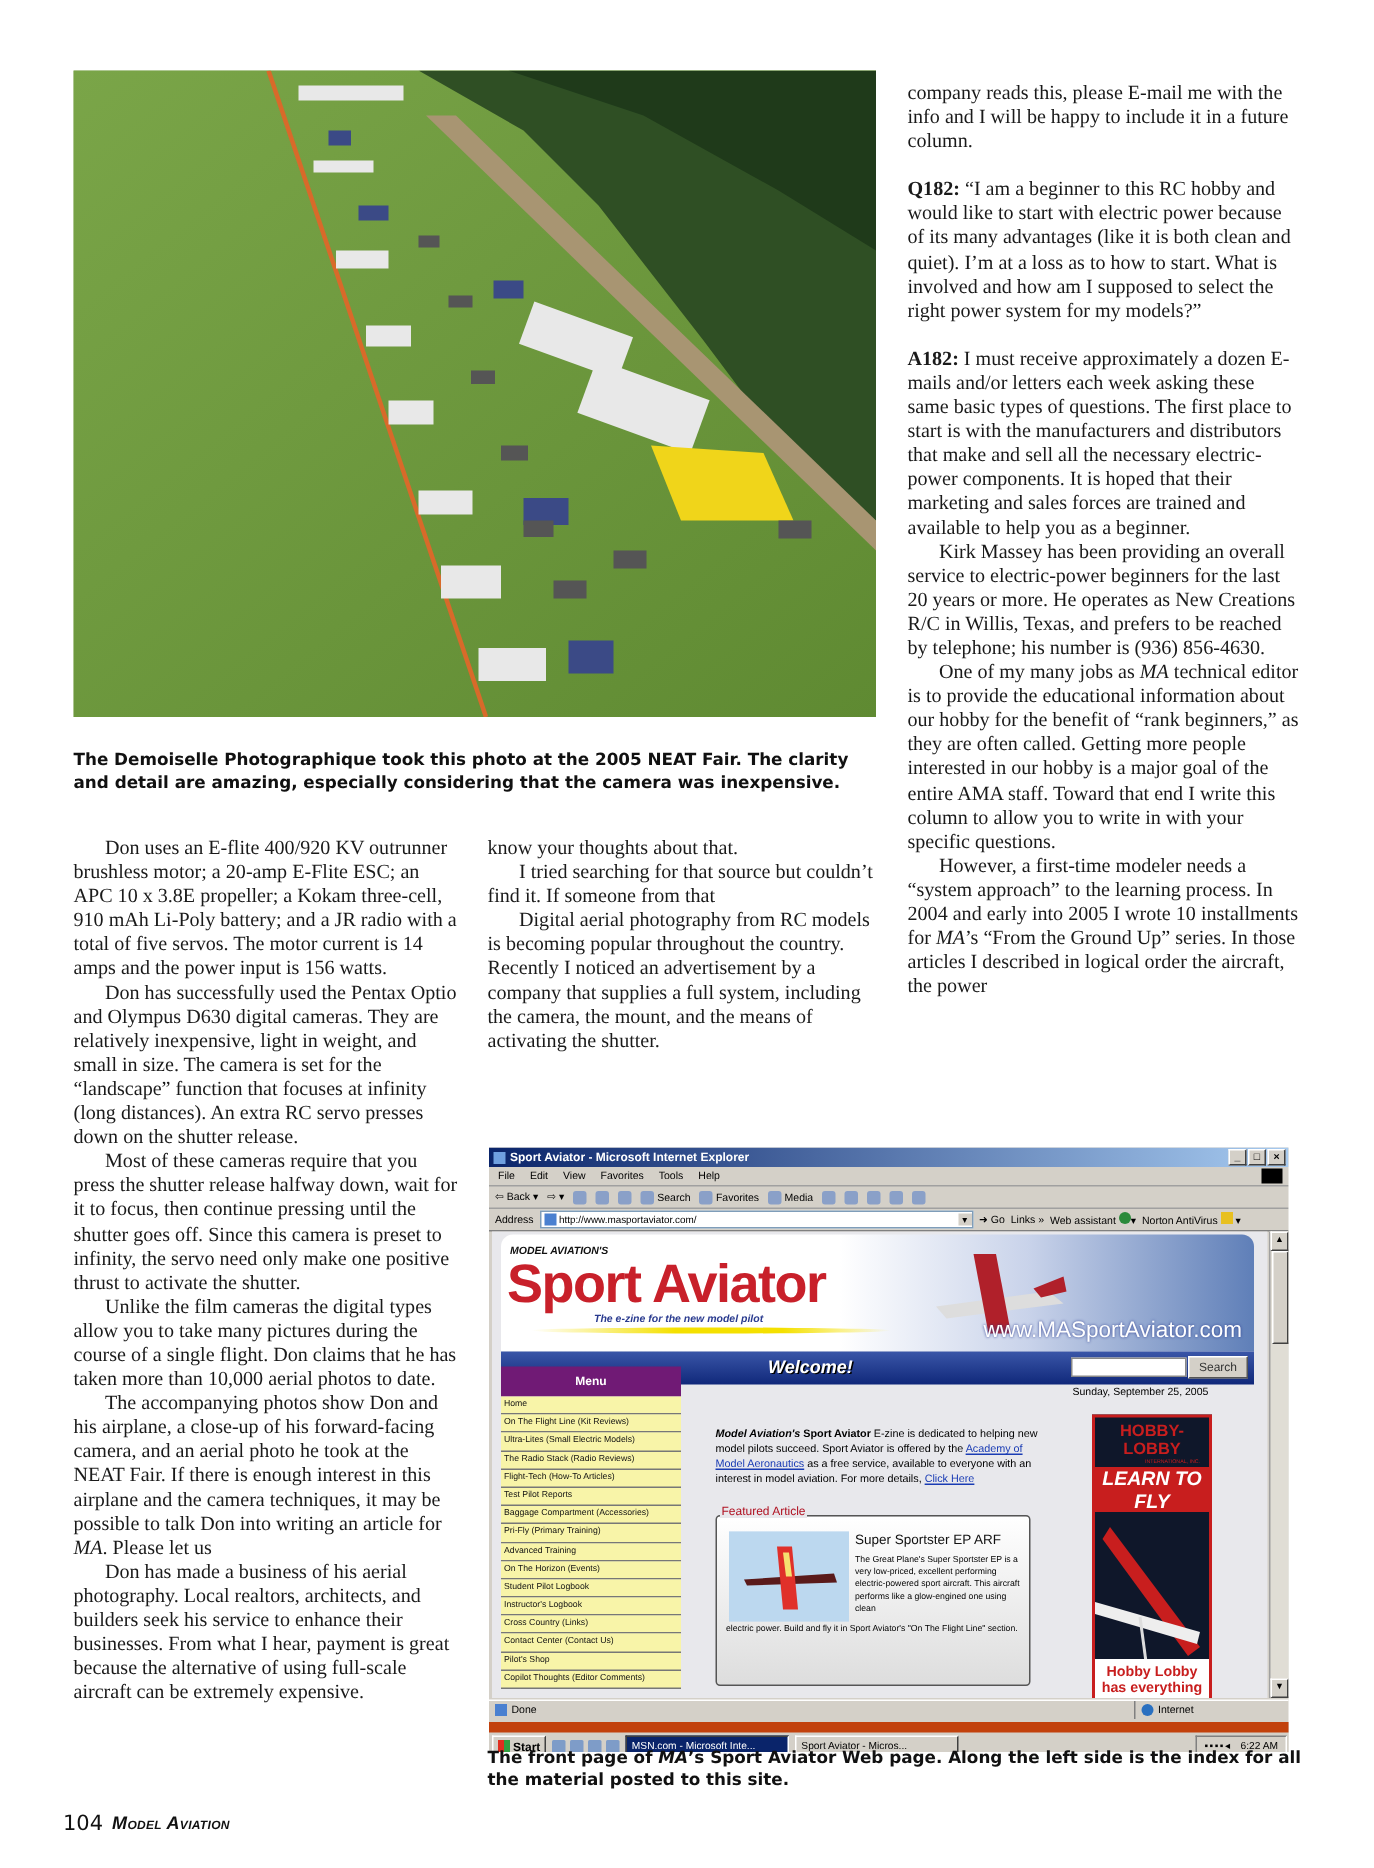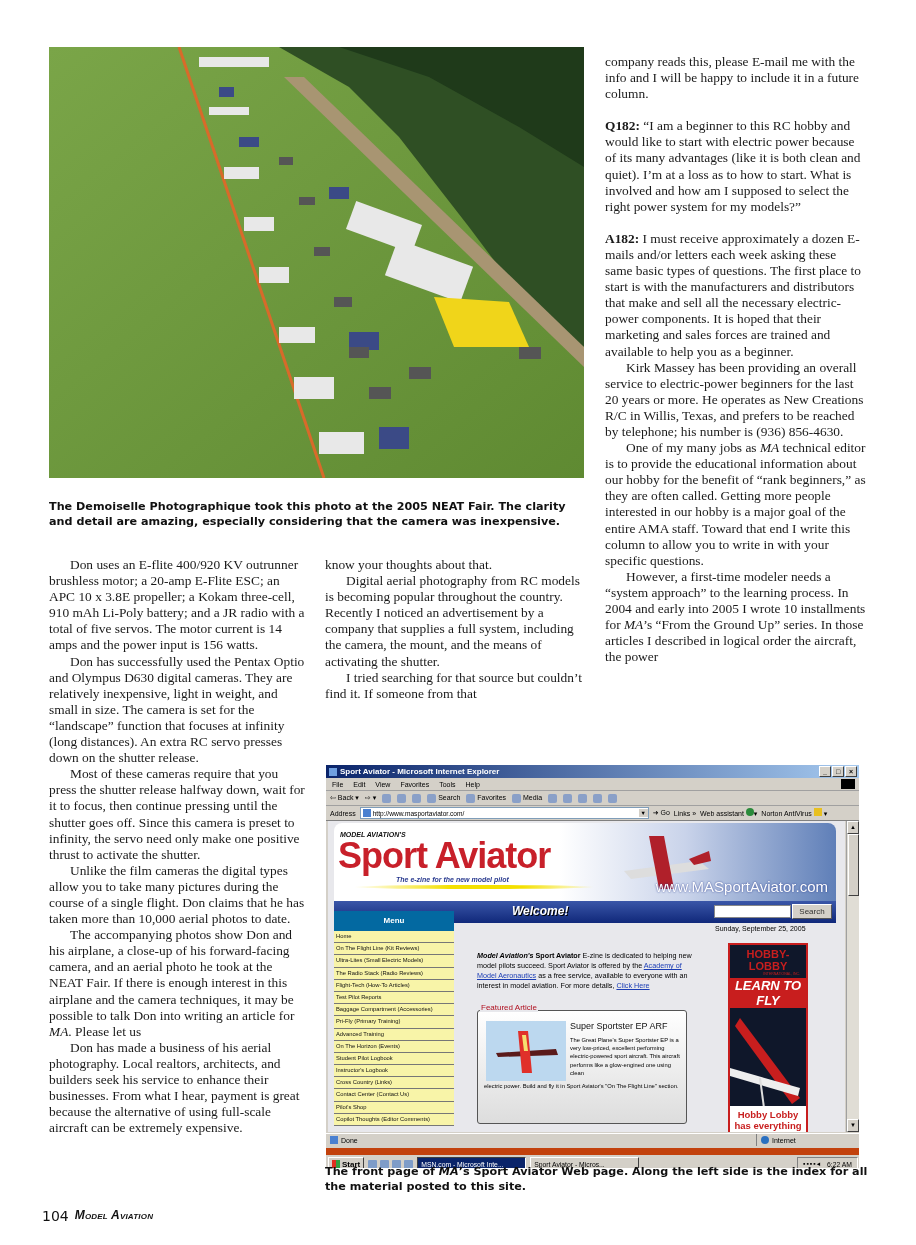--- a/index.html
+++ b/index.html
@@ -34,21 +34,21 @@
   .banner .sa-title { position:absolute; left:4px; top:14px; font-family:"Liberation Sans", sans-serif; font-weight:bold; font-size:36px; color:#c8202a; letter-spacing:-1px; line-height:38px; }
   .banner .tagline { position:absolute; left:62px; top:53px; font-style:italic; font-weight:bold; font-size:7px; color:#2a3b8f; }
   .banner .swoosh { position:absolute; left:20px; top:62px; width:240px; height:4px; border-radius:50%; background:linear-gradient(90deg,transparent,#f4e000 40%,#f4e000 70%,transparent); }
   .banner .url { position:absolute; right:8px; bottom:6px; color:#fff; font-size:15px; text-shadow:0 0 2px #2a3b8f; }
   .banner .plane { position:absolute; left:285px; top:8px; width:95px; height:60px; }
   .navband { position:absolute; left:6px; top:80px; width:502px; height:22px; background:linear-gradient(180deg,#3a56a8,#10287a); }
   .navband .welcome { position:absolute; left:178px; top:3px; font-family:"Liberation Sans", sans-serif; font-style:italic; font-weight:bold; font-size:12px; color:#fff; text-shadow:1px 1px 0 #000; }
   .navband .search-in { position:absolute; left:380px; top:4px; width:75px; height:11px; background:#fff; border:1px solid #888; }
   .navband .search-btn { position:absolute; left:458px; top:3px; width:38px; height:13px; background:#d4d0c8; border:1px solid #fff; border-right-color:#555; border-bottom-color:#555; font-size:8px; text-align:center; line-height:13px; color:#333; }
   .menu { position:absolute; left:6px; top:90px; width:120px; }
-  .menu .mhead { height:20px; background:#0369a1; color:#fff; font-weight:bold; font-size:8px; text-align:center; line-height:20px; }
+  .menu .mhead { height:20px; background:#701a75; color:#fff; font-weight:bold; font-size:8px; text-align:center; line-height:20px; }
   .menu .mitem { height:11.2px; line-height:11.2px; background:#f8f4a8; border-bottom:1px solid #777; font-size:5.8px; padding-left:2px; white-space:nowrap; overflow:hidden; color:#111; }
   .content { position:absolute; left:133px; top:104px; width:250px; }
   .content .date { position:absolute; left:254px; top:0; font-size:7px; width:125px; white-space:nowrap; }
   .content .intro { position:absolute; left:16px; top:26px; width:225px; font-size:7.2px; line-height:10px; }
   .content .intro a { color:#1a3cb4; text-decoration:underline; }
   .featured { position:absolute; left:16px; top:85px; width:208px; height:112px; border:1px solid #555; border-radius:3px; background:linear-gradient(180deg,#fff,#ddd); }
   .featured .flabel { position:absolute; left:2px; top:-8px; color:#b01020; font-size:8px; background:#e8e8ec; padding:0 1px; }
   .featured .fimg { position:absolute; left:8px; top:10px; width:80px; height:60px; background:#bcd8ef; }
   .featured .ftitle { position:absolute; left:92px; top:10px; font-size:9px; color:#111; }
   .featured .fdesc { position:absolute; left:92px; top:25px; width:112px; font-size:5.8px; line-height:8.2px; }
@@ -126,22 +126,22 @@
   <p>Don uses an E-flite 400/920 KV outrunner brushless motor; a 20-amp E-Flite ESC; an APC 10 x 3.8E propeller; a Kokam three-cell, 910 mAh Li-Poly battery; and a JR radio with a total of five servos. The motor current is 14 amps and the power input is 156 watts.</p>
   <p>Don has successfully used the Pentax Optio and Olympus D630 digital cameras. They are relatively inexpensive, light in weight, and small in size. The camera is set for the “landscape” function that focuses at infinity (long distances). An extra RC servo presses down on the shutter release.</p>
   <p>Most of these cameras require that you press the shutter release halfway down, wait for it to focus, then continue pressing until the shutter goes off. Since this camera is preset to infinity, the servo need only make one positive thrust to activate the shutter.</p>
   <p>Unlike the film cameras the digital types allow you to take many pictures during the course of a single flight. Don claims that he has taken more than 10,000 aerial photos to date.</p>
   <p><span>The accompanying photos show Don and his airplane, a close-up of his forward-facing camera, and an aerial photo he took at the NEAT Fair. If there is enough interest in this airplane and the camera techniques, it may be possible to talk Don into writing an article for </span><i>MA</i><span>. Please let us</span></p>
   <p>Don has made a business of his aerial photography. Local realtors, architects, and builders seek his service to enhance their businesses. From what I hear, payment is great because the alternative of using full-scale aircraft can be extremely expensive.</p>
 </div>
 
 <div class="col" style="left:325px; top:557px; width:262px;">
   <p class="noind">know your thoughts about that.</p>
+  <p>I tried searching for that source but couldn’t find it. If someone from that</p>
   <p>Digital aerial photography from RC models is becoming popular throughout the country. Recently I noticed an advertisement by a company that supplies a full system, including the camera, the mount, and the means of activating the shutter.</p>
-  <p>I tried searching for that source but couldn’t find it. If someone from that</p>
 </div>
 
 <div class="col" style="left:605px; top:54px; width:262px;">
   <p class="noind">company reads this, please E-mail me with the info and I will be happy to include it in a future column.</p>
   <p class="noind gap"><span class="bold">Q182:</span><span> “I am a beginner to this RC hobby and would like to start with electric power because of its many advantages (like it is both clean and quiet). I’m at a loss as to how to start. What is involved and how am I supposed to select the right power system for my models?”</span></p>
   <p class="noind gap"><span class="bold">A182:</span><span> I must receive approximately a dozen E-mails and/or letters each week asking these same basic types of questions. The first place to start is with the manufacturers and distributors that make and sell all the necessary electric-power components. It is hoped that their marketing and sales forces are trained and available to help you as a beginner.</span></p>
   <p>Kirk Massey has been providing an overall service to electric-power beginners for the last 20 years or more. He operates as New Creations R/C in Willis, Texas, and prefers to be reached by telephone; his number is (936) 856-4630.</p>
   <p><span>One of my many jobs as </span><i>MA</i><span> technical editor is to provide the educational information about our hobby for the benefit of “rank beginners,” as they are often called. Getting more people interested in our hobby is a major goal of the entire AMA staff. Toward that end I write this column to allow you to write in with your specific questions.</span></p>
   <p><span>However, a first-time modeler needs a “system approach” to the learning process. In 2004 and early into 2005 I wrote 10 installments for </span><i>MA</i><span>’s “From the Ground Up” series. In those articles I described in logical order the aircraft, the power</span></p>
 </div>

